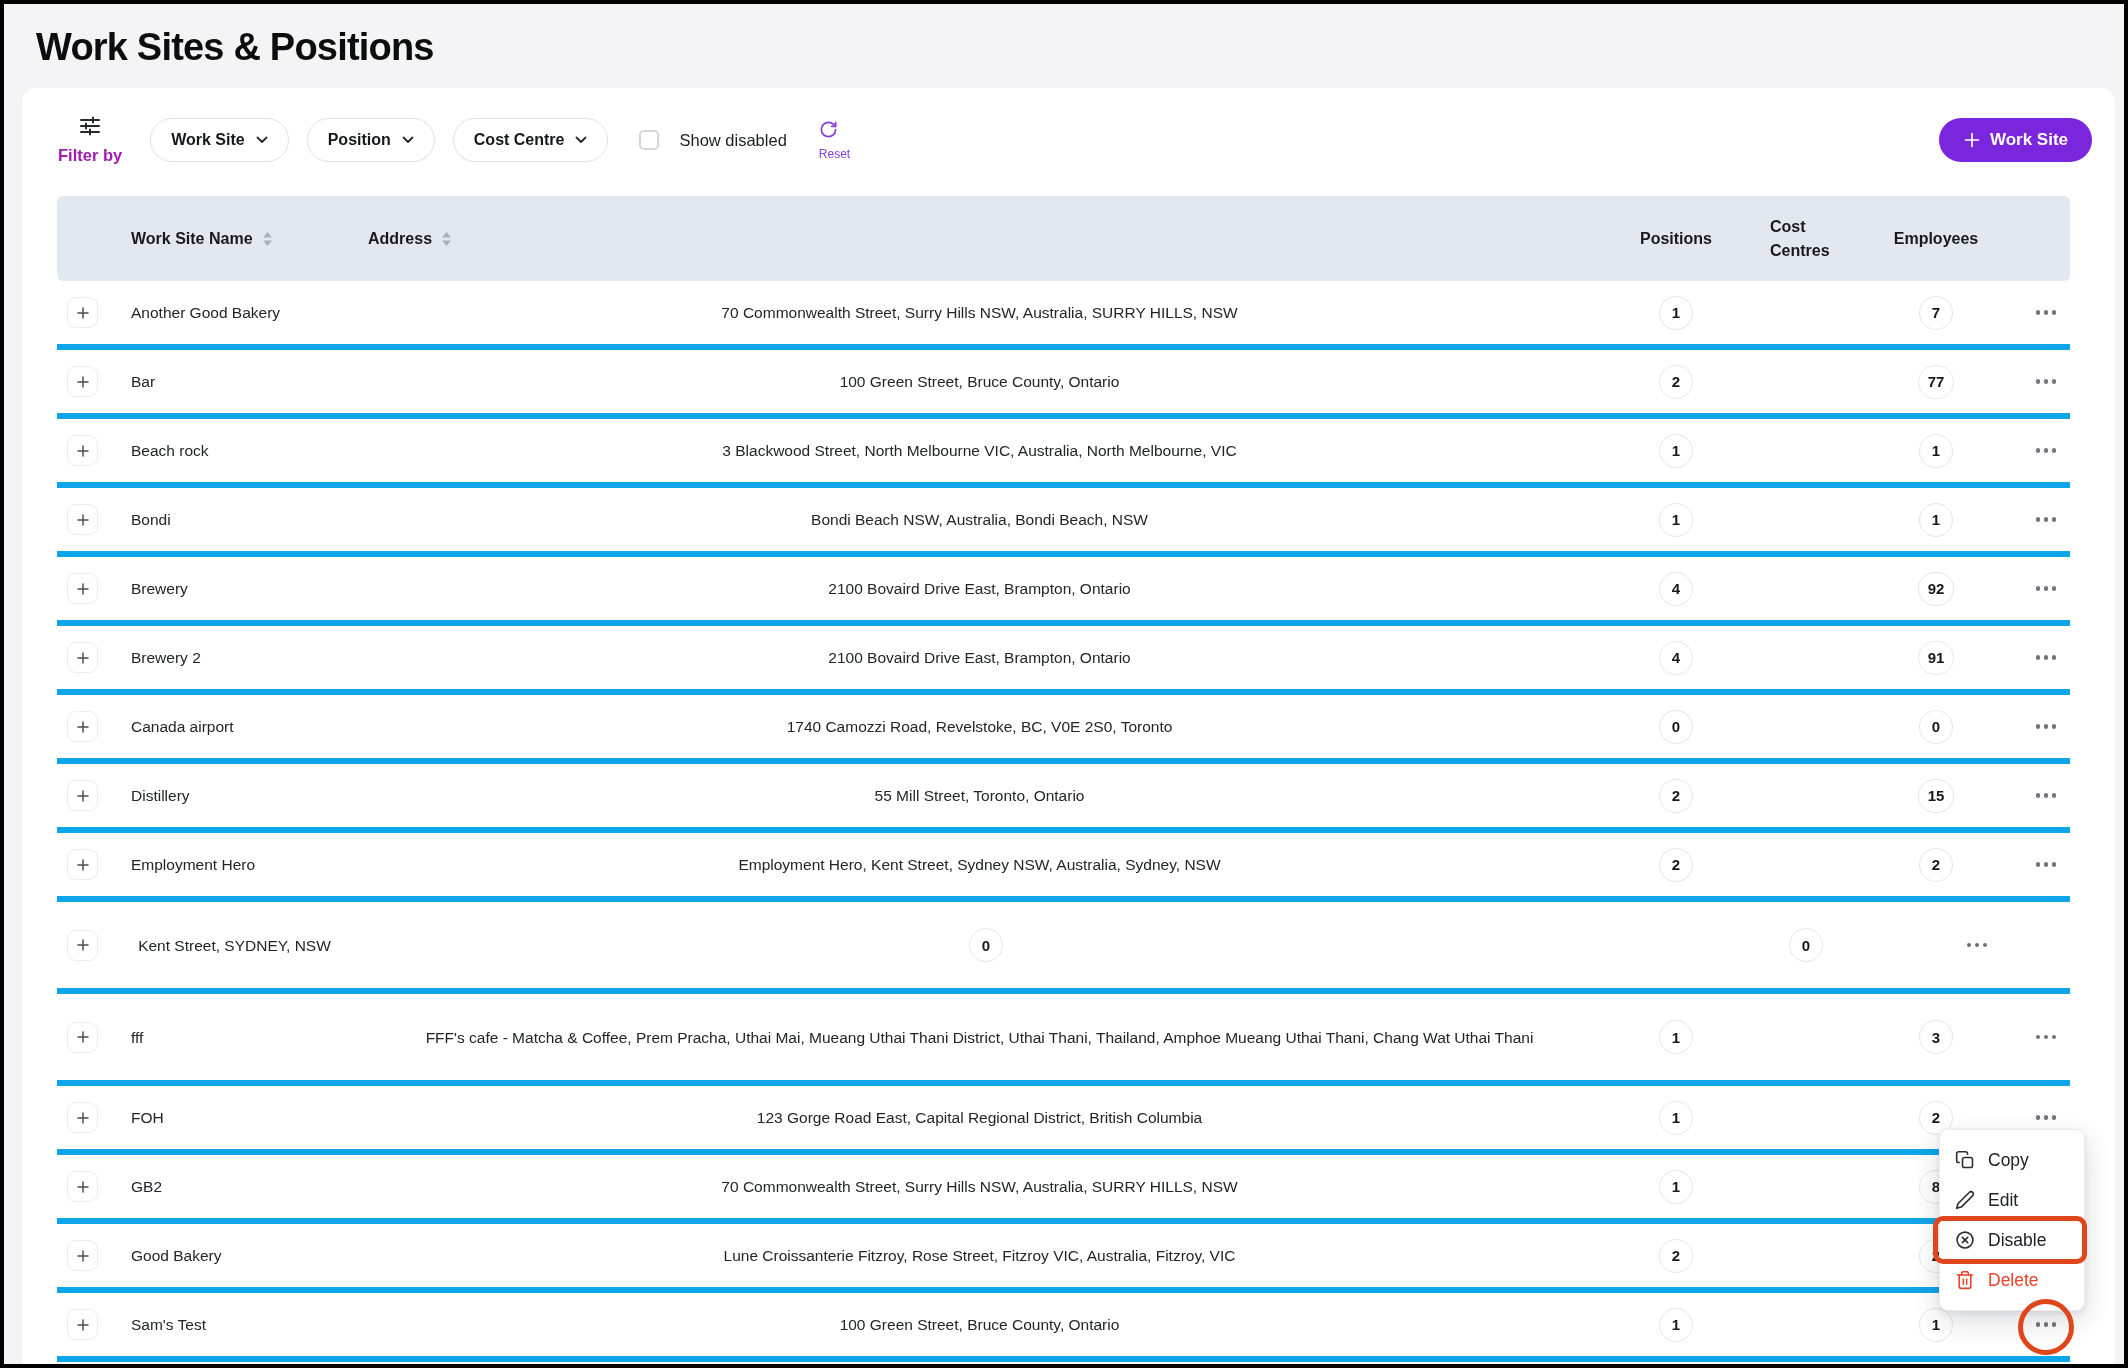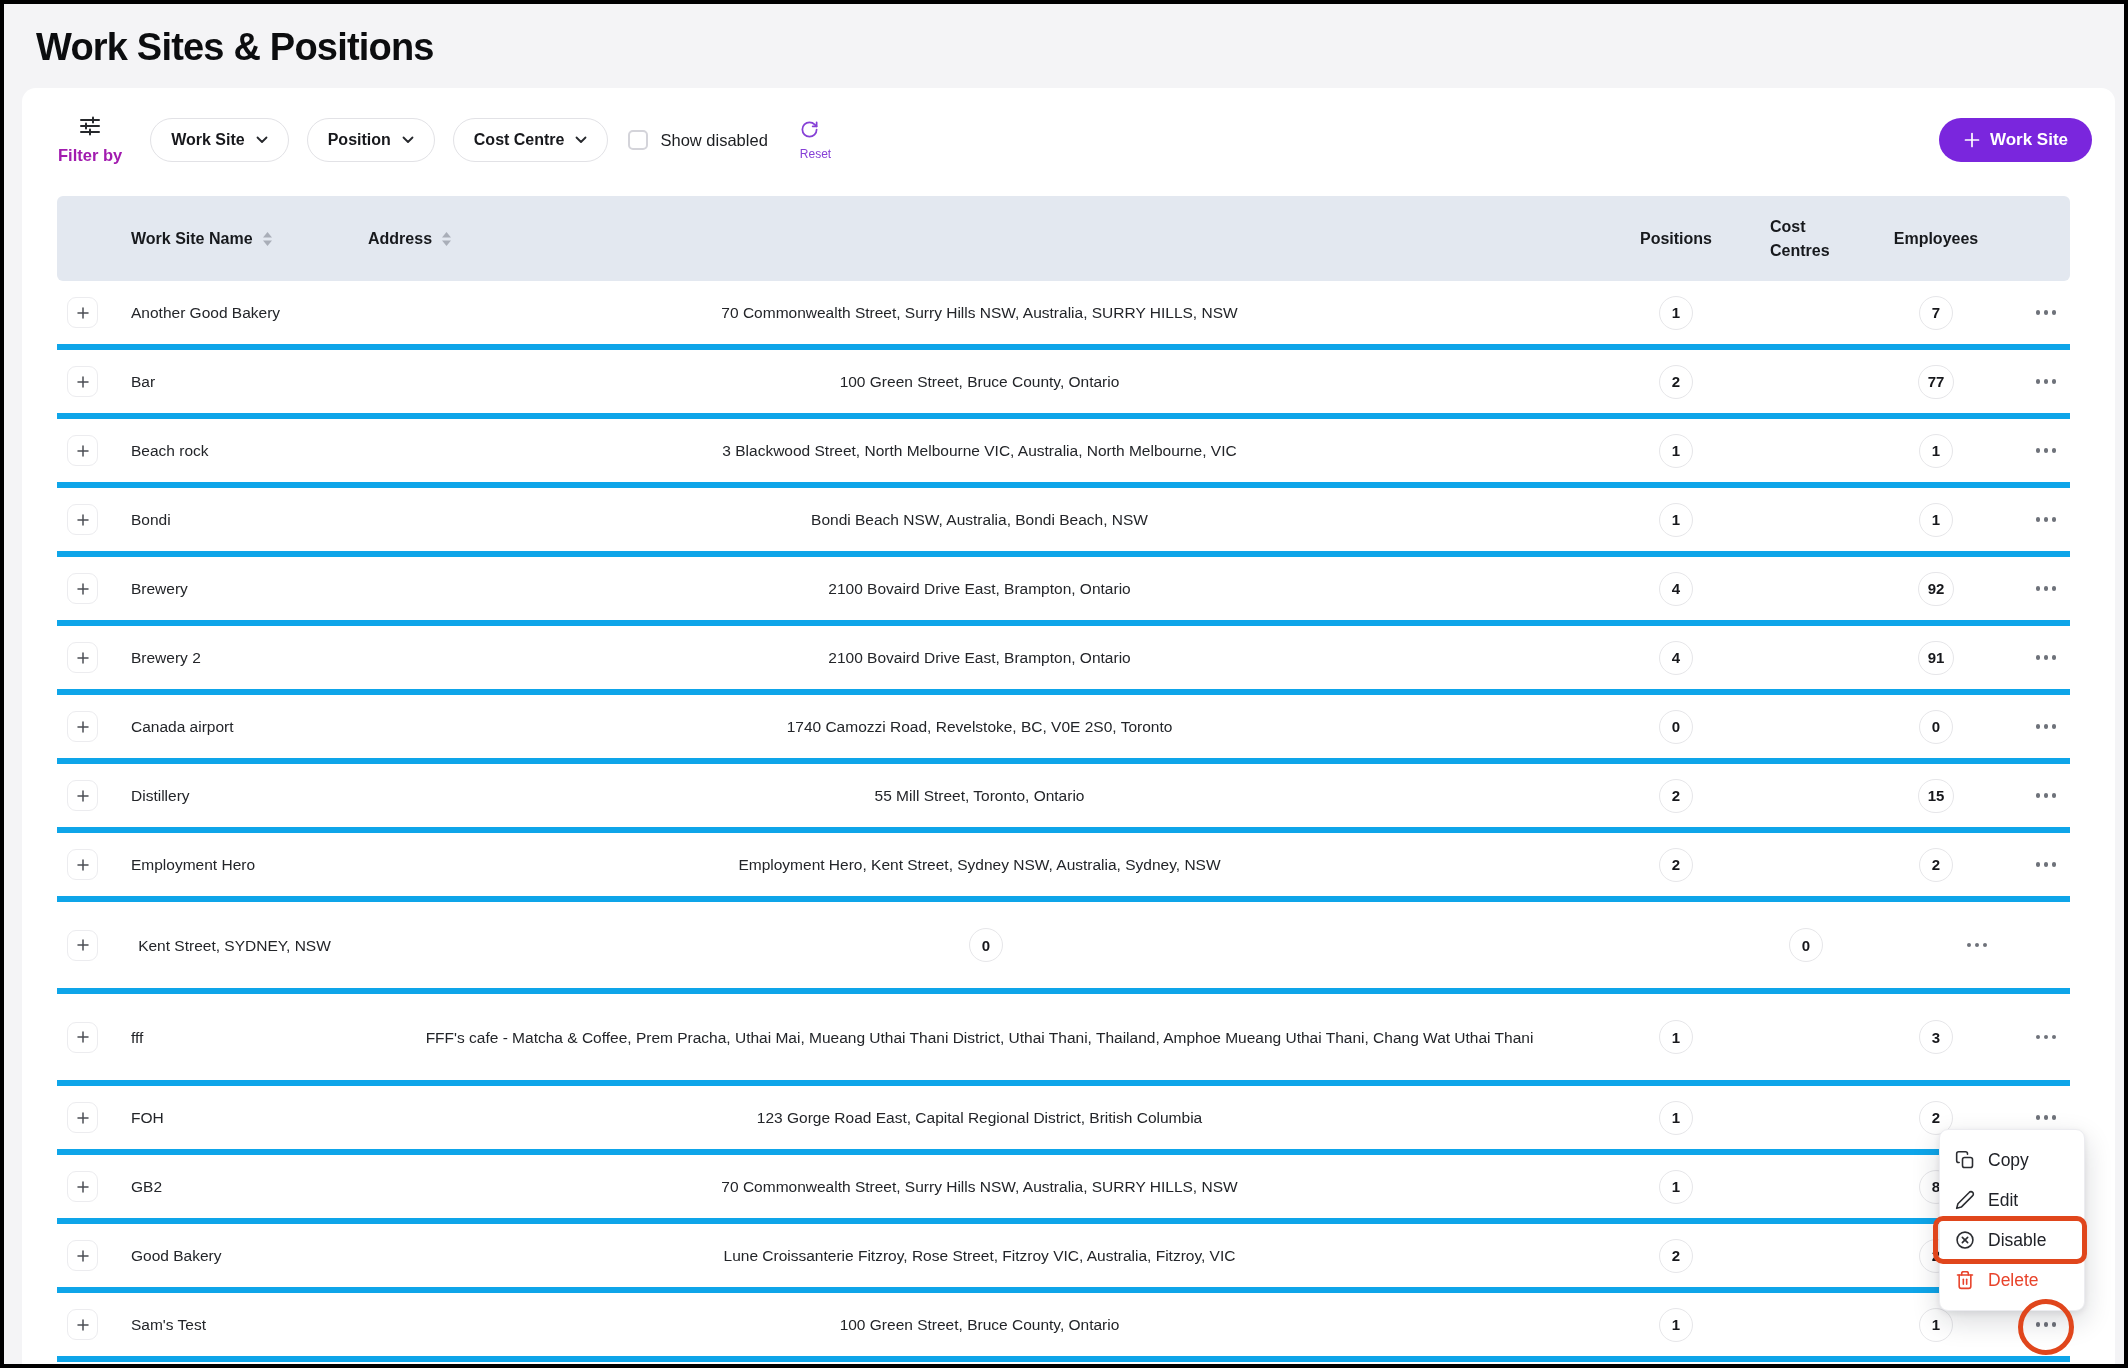--- a/index.html
+++ b/index.html
@@ -24,21 +24,21 @@
     padding: 30px 23px 0 36px; height: 74px;
   }
   .filter-label { display: flex; align-items: center; gap: 10px; margin-right: 28px;
     font-size: 16.5px; font-weight: 700; color: #a21caf; flex-direction: column; }
   .pill {
     display: flex; align-items: center; gap: 11px; height: 44px; padding: 0 20px;
     margin-right: 18px; background: #fff; border: 1px solid #e2e2e6; border-radius: 22px;
     font-size: 16px; font-weight: 700; color: #17181c; cursor: pointer;
     font-family: "Liberation Sans", sans-serif;
   }
-  .checkbox-wrap { display: flex; align-items: center; gap: 12px; margin-left: 2px; }
+  .checkbox-wrap { display: flex; align-items: center; gap: 20px; margin-left: 13px; }
   .checkbox { width: 20px; height: 20px; border: 2px solid #d4d4da; border-radius: 5px; background: #fff; cursor: pointer; }
   .checkbox-label { font-size: 16.5px; color: #1c1e21; }
   .reset-link { display: flex; gap: 8px; margin-left: 26px;
     font-size: 12px; color: #8640d6; cursor: pointer; background: none; border: none;
     font-family: "Liberation Sans", sans-serif; flex-direction: column; }
   .add-btn {
     margin-left: auto; display: flex; align-items: center; gap: 9px; height: 44px;
     padding: 0 24px; border: none; border-radius: 22px; background: #7a26dd;
     color: #fff; font-size: 17px; font-weight: 600; cursor: pointer;
     font-family: "Liberation Sans", sans-serif;

